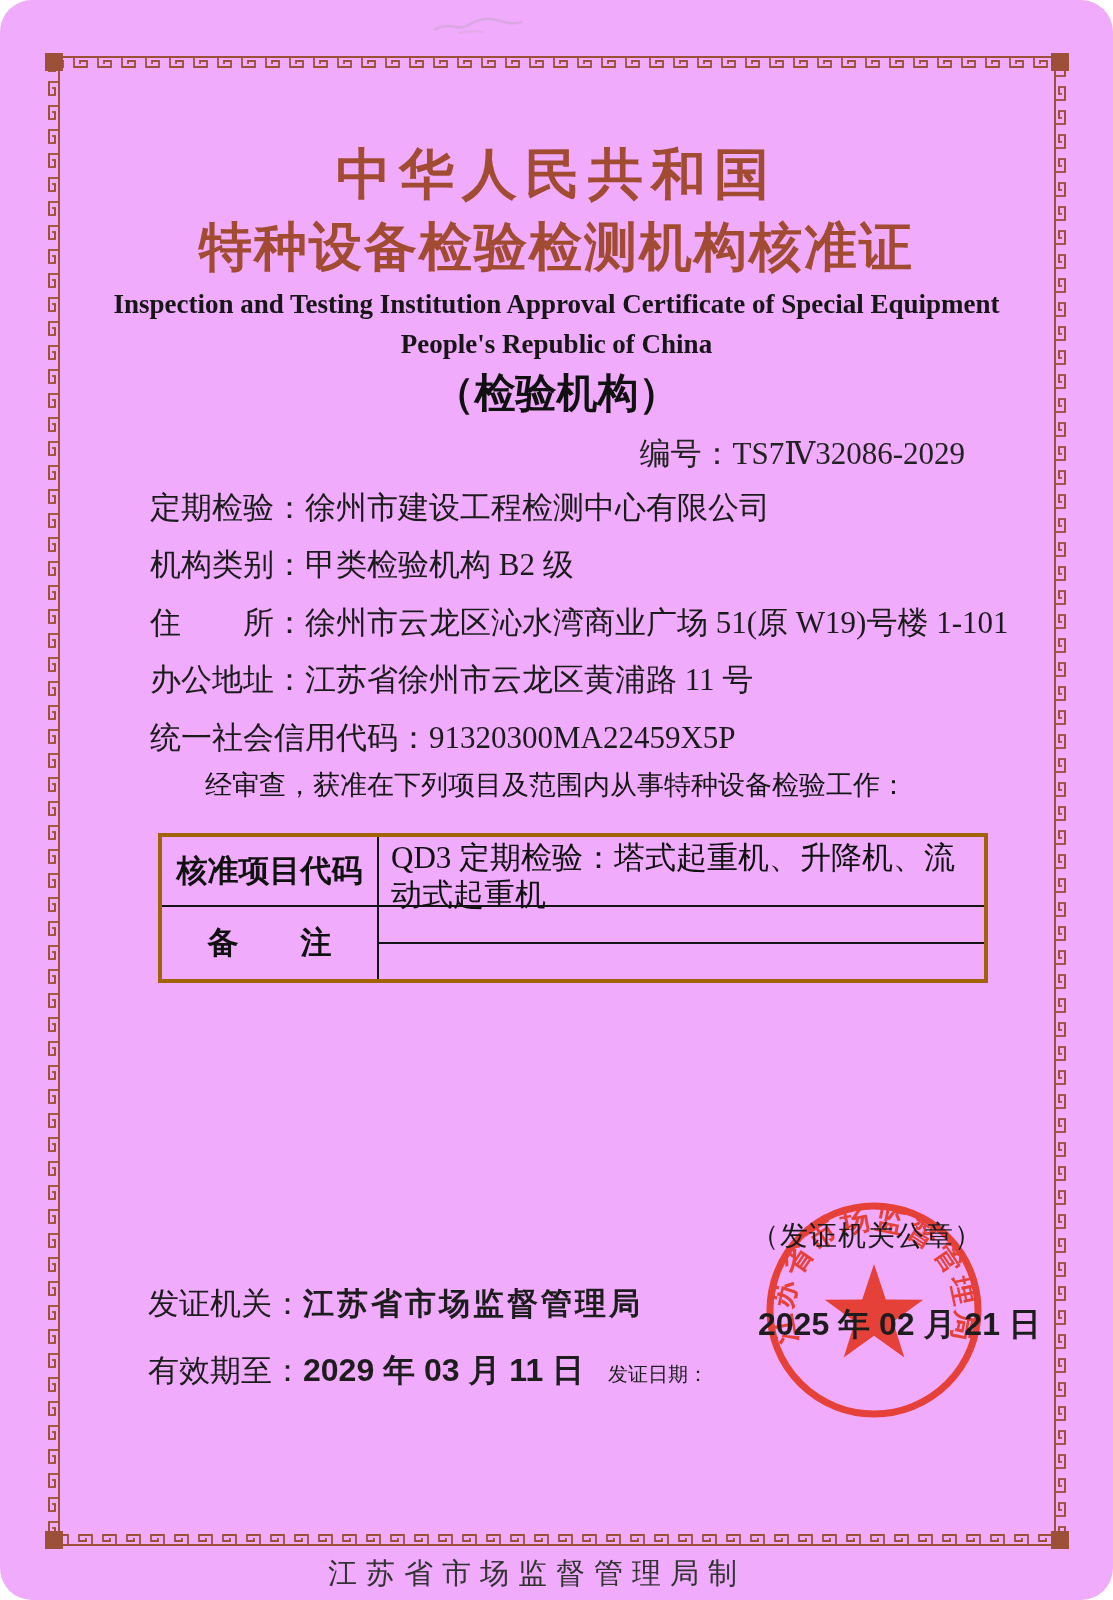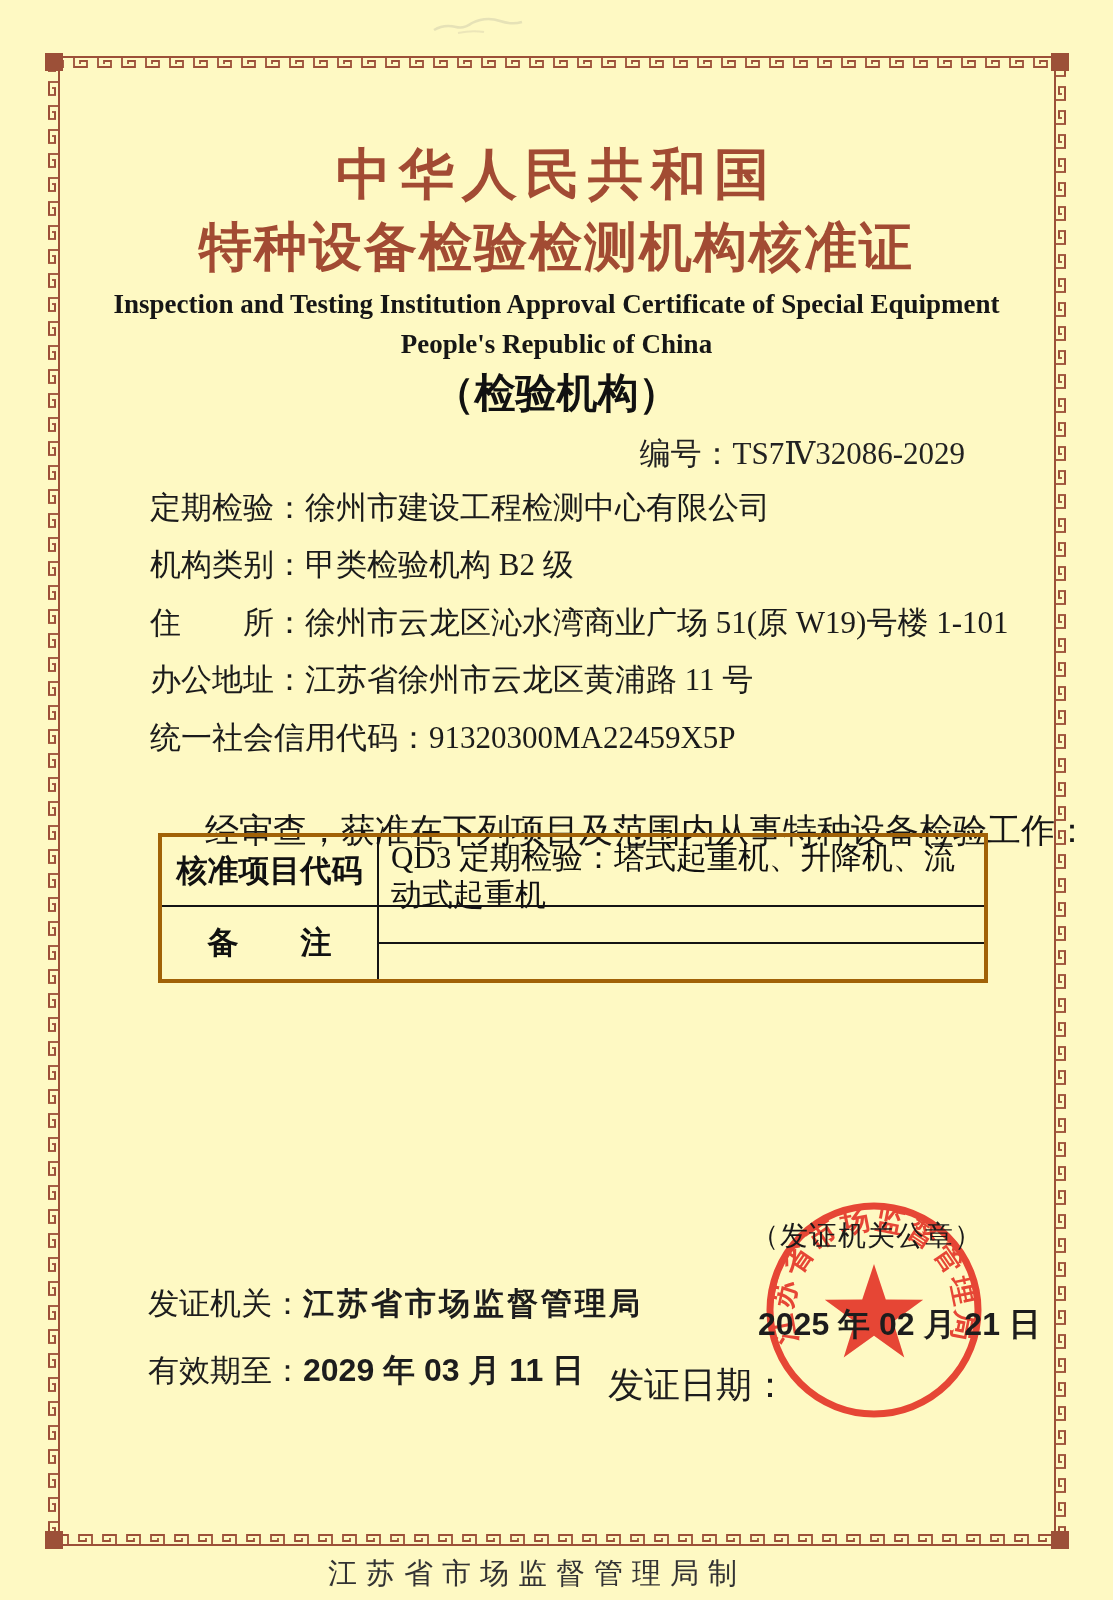--- a/index.html
+++ b/index.html
@@ -1,22 +1,23 @@
 <!DOCTYPE html>
 <html><head>
 <meta charset="utf-8">
 <style>
   html,body{margin:0;padding:0;}
   .page{
     position:relative;
     width:1113px;height:1600px;
-    background:#fef9c3;
+    background:#f0abfc;
     overflow:hidden;
     font-family:"Liberation Serif","DejaVu Serif",serif;
     color:#1d1d1d;
+    border-radius:32px;
   }
   
   .frame{position:absolute;left:47px;top:55px;width:1020px;height:1492px;}
   .frame svg{position:absolute;display:block;}
   .b-top{left:0;top:0;}
   .b-bottom{left:0;bottom:0;}
   .b-left{left:0;top:0;}
   .b-right{right:0;top:0;}
   .corner{position:absolute;width:18px;height:18px;background:#9c5038;}
   .c-tl{left:-2px;top:-2px;} .c-tr{right:-2px;top:-2px;}
@@ -25,42 +26,42 @@
   .t-center{position:absolute;left:0;width:1113px;text-align:center;}
   .title-cn1{top:138px;font-size:55px;font-weight:700;color:#a24b33;letter-spacing:8px;}
   .title-cn2{top:212px;font-size:53px;font-weight:700;color:#a24b33;letter-spacing:2px;}
   .title-en1{top:289px;font-size:27px;font-weight:700;color:#161616;}
   .title-en2{top:329px;font-size:27px;font-weight:700;color:#161616;}
   .subtitle{top:366px;font-size:41px;font-weight:700;color:#111;}
   .cert-no{position:absolute;top:433px;right:148px;font-size:31px;color:#222;}
   
   .field{position:absolute;left:150px;font-size:31px;white-space:nowrap;color:#1b1b1b;}
   .f0{top:487px;} .f1{top:544px;} .f2{top:602px;} .f3{top:659px;} .f4{top:717px;}
-  .intro{position:absolute;left:205px;top:808px;font-size:34px;color:#161616;}
+  .intro{position:absolute;left:205px;top:767px;font-size:27px;color:#161616;}
   
   .apv-table{
     position:absolute;left:158px;top:833px;width:830px;height:150px;
     border:4px solid #a16207;box-sizing:border-box;
     display:grid;grid-template-columns:215px 1fr;grid-template-rows:68px 37px 1fr;
   }
   .cell{box-sizing:border-box;}
   .cell-hdr{grid-column:1;grid-row:1;display:flex;align-items:center;justify-content:center;
     font-size:31px;font-weight:700;color:#111;}
   .cell-code{grid-column:2;grid-row:1;border-left:2px solid #141414;
     font-size:31px;line-height:37px;padding:2px 10px 0 12px;color:#111;}
   .cell-note{grid-column:1;grid-row:2/4;border-top:2px solid #141414;
     display:flex;align-items:center;justify-content:center;font-size:31px;color:#111;font-weight:bold;}
   .cell-e1{grid-column:2;grid-row:2;border-left:2px solid #141414;border-top:2px solid #141414;}
   .cell-e2{grid-column:2;grid-row:3;border-left:2px solid #141414;border-top:2px solid #141414;}
   
   .issuer{position:absolute;left:148px;top:1283px;font-size:31px;white-space:nowrap;}
   .issuer b{font-weight:700;letter-spacing:3px;}
   .valid{position:absolute;left:148px;top:1349px;font-size:31px;white-space:nowrap;}
   .datefont{font-family:"Liberation Sans","DejaVu Sans",sans-serif;font-weight:700;font-size:32px;}
-  .issue-label{position:absolute;left:608px;top:1361px;font-size:36px;}
+  .issue-label{position:absolute;left:608px;top:1361px;font-size:20px;}
   .issue-date{position:absolute;left:758px;top:1303px;z-index:6;}
   .seal-overlay{position:absolute;left:742px;top:1217px;width:250px;text-align:center;
     font-size:28px;color:#1a1a1a;z-index:6;letter-spacing:1px;}
   
   .seal{position:absolute;left:760px;top:1196px;width:228px;height:228px;z-index:3;opacity:.93;}
   
   .footer{position:absolute;left:0;top:1554px;width:1074px;text-align:center;
     font-size:29px;color:#333;letter-spacing:9px;}
   .smudge{position:absolute;left:428px;top:12px;opacity:.45;}
 </style>

